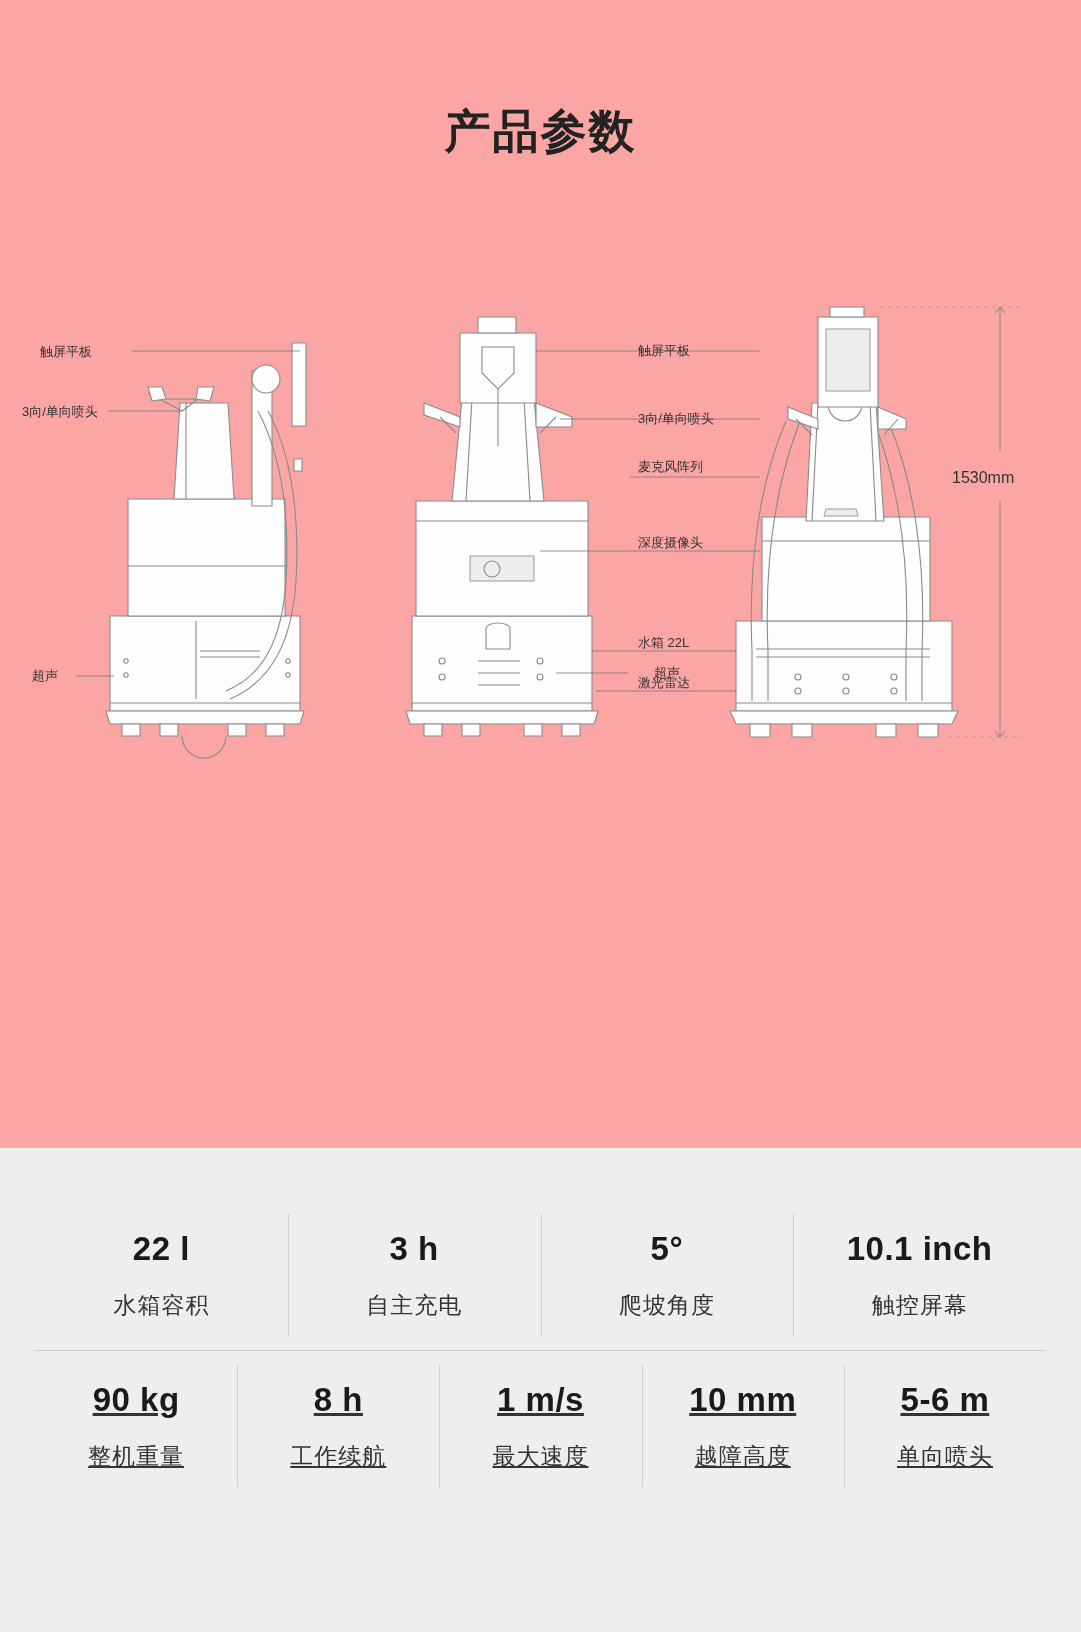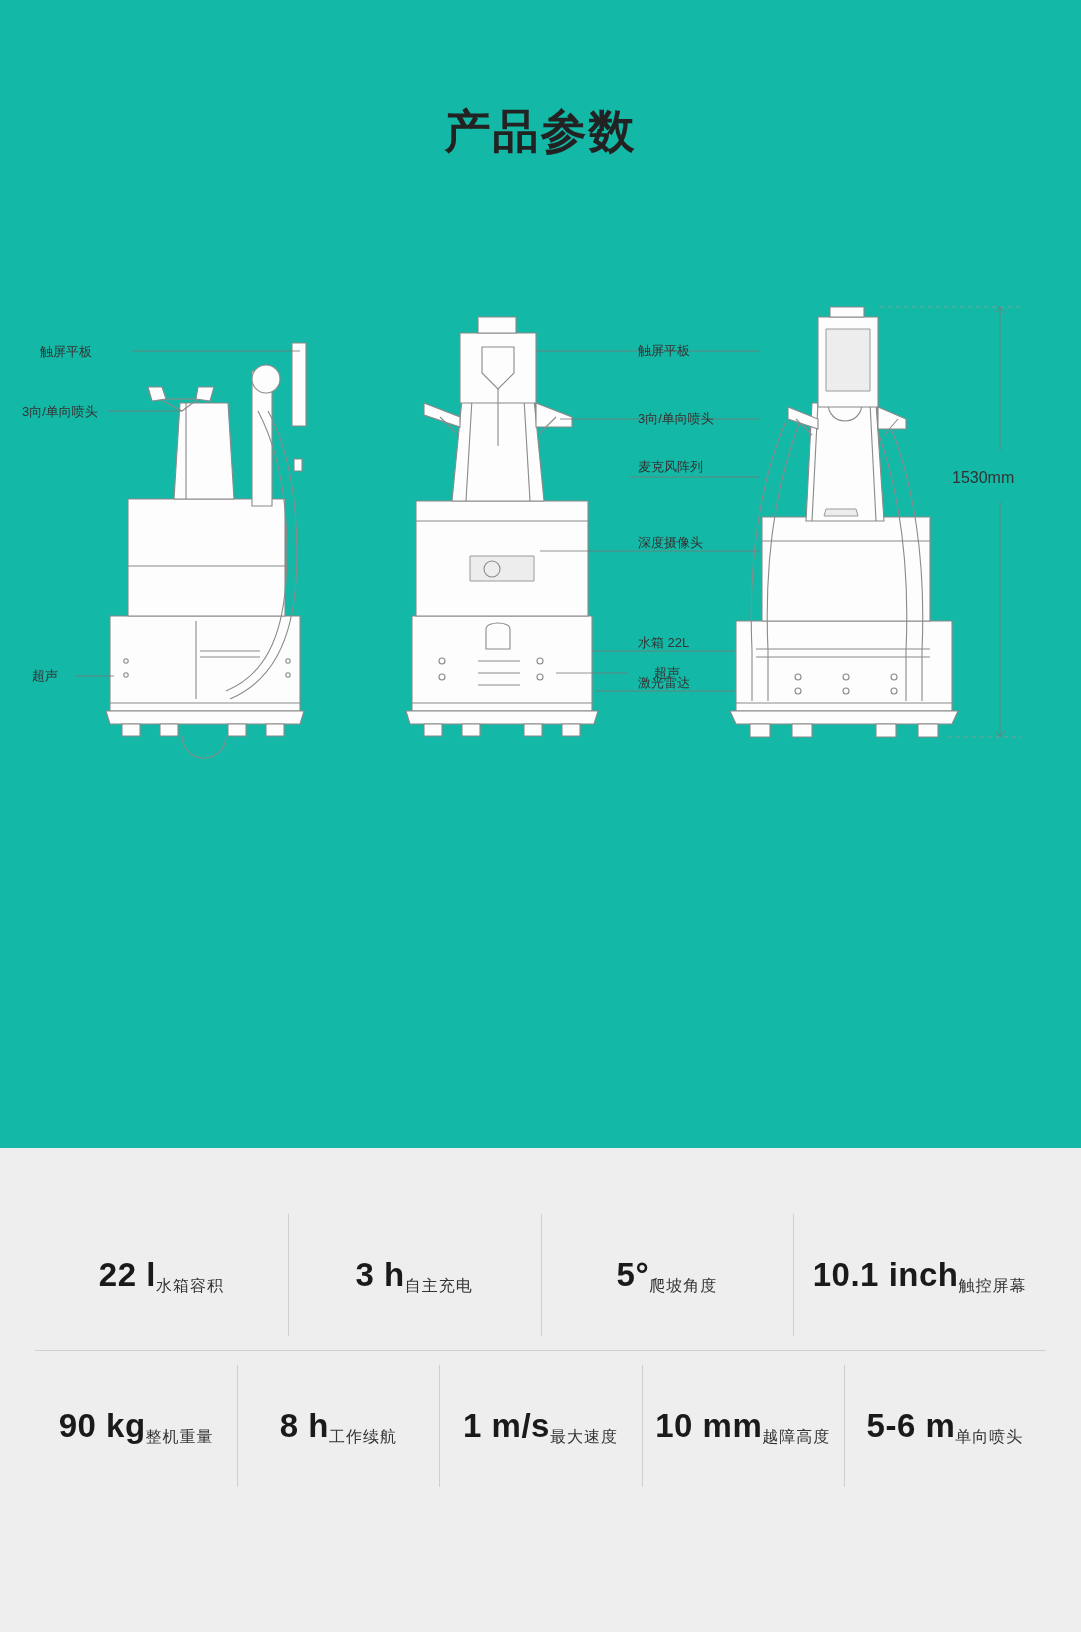--- a/index.html
+++ b/index.html
@@ -12,21 +12,21 @@
     background: #f5f5f5;
     font-family: "Liberation Sans", "DejaVu Sans", sans-serif;
     color: #333;
     overflow: hidden;
     position: relative;
   }
   .page {
     width: 1081px;
     height: 1632px;
     position: relative;
-    background: #14b8a6;
+    background: #fca5a5;
   }
   .title {
     text-align: center;
     font-size: 46px;
     font-weight: bold;
     color: #222;
     letter-spacing: 2px;
     padding-top: 104px;
     line-height: 1.2;
   }
@@ -65,53 +65,54 @@
   }
   .spec-row {
     display: flex;
     width: 100%;
   }
   .spec-row.first {
     height: 150px;
   }
   .spec-row.second {
     height: 150px;
+    text-decoration: underline;
   }
   .spec-sep {
     height: 1px;
     background: #cfcfcf;
     width: 1011px;
     margin: 0 auto;
   }
   .spec-cell {
     flex: 1 1 0;
     text-align: center;
     position: relative;
     display: flex;
-    flex-direction: row;
+    flex-direction: column;
     justify-content: center;
     align-items: center;
   }
   .spec-cell + .spec-cell::before {
     content: "";
     position: absolute;
     left: 0;
     top: 14px;
     bottom: 14px;
     width: 1px;
     background: #cfcfcf;
   }
   .spec-value {
     font-size: 33px;
     font-weight: bold;
     color: #1a1a1a;
     letter-spacing: 0.5px;
   }
   .spec-label {
-    font-size: 16px;
+    font-size: 23px;
     color: #333;
     margin-top: 22px;
     letter-spacing: 1px;
   }
   .callout-text {
     font-size: 13px;
     fill: #333;
     font-family: "Liberation Sans", "DejaVu Sans", sans-serif;
   }
   .dim-text {

